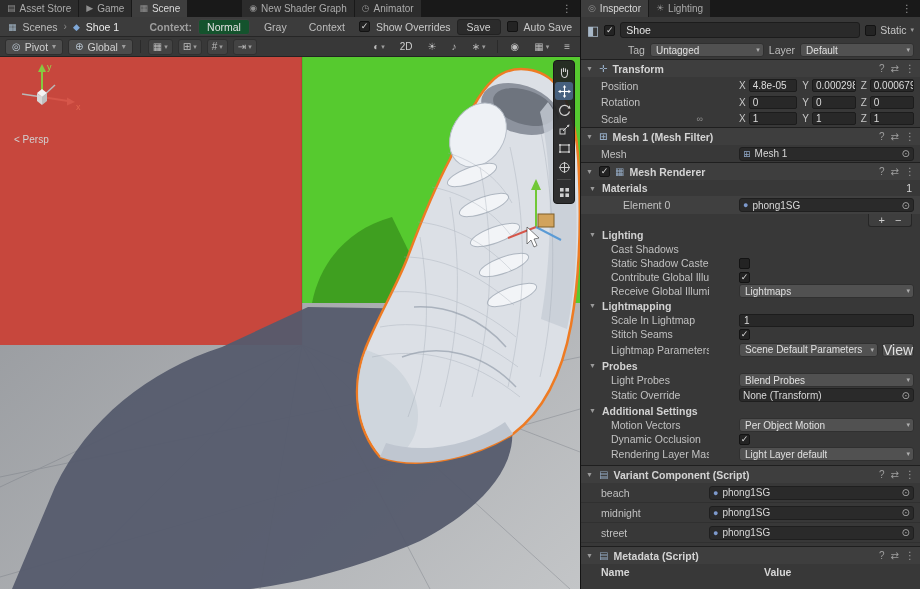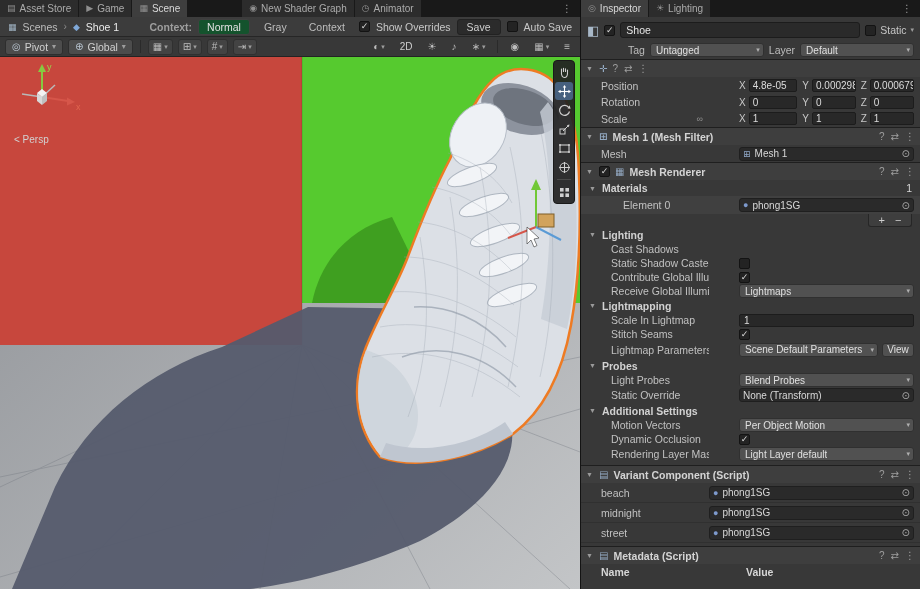--- a/index.html
+++ b/index.html
@@ -100,23 +100,23 @@
   .oftext { white-space:nowrap; overflow:hidden; }
   .ofpick { margin-left:auto; color:#aaa; font-size:10px; flex:none; }
   .fld { flex:1; min-width:0; height:13px; background:#282828; border:1px solid #1c1c1c; border-radius:2px;
          padding:0 4px; line-height:11px; color:#dcdcdc; font-size:10px; }
   .cnt { margin-left:auto; margin-right:8px; color:#d8d8d8; }
   .listbtns { height:13px; display:flex; justify-content:flex-end; padding-right:8px; }
   .lbx { width:44px; background:#3e3e3e; border:1px solid #262626; border-top:none; border-radius:0 0 3px 3px;
          display:flex; align-items:center; justify-content:center; gap:10px; color:#cfcfcf; font-size:11px; line-height:10px; }
   .sect { height:15px; display:flex; align-items:center; gap:5px; padding-left:8px; font-weight:bold; color:#d2d2d2; }
   .viewbtn { width:32px; height:14px; margin-left:4px; background:#515151; border:1px solid #303030;
-             border-radius:3px; display:flex; align-items:center; justify-content:center; color:#e0e0e0; font-size:10px; flex:none; }
+             border-radius:3px; display:flex; align-items:center; justify-content:center; color:#e0e0e0; font-size:14px; flex:none; }
   .vrow { display:flex; align-items:center; height:20px; padding:0 6px 0 20px; border-bottom:1px solid #303030; }
-  .metarow { display:flex; align-items:center; height:16px; padding:0 6px 0 20px; font-weight:bold; color:#d6d6d6; }
+  .metarow { display:flex; align-items:center; height:16px; padding:0 6px 0 20px; font-weight:bold; color:#d6d6d6;gap:18px; }
   .metaname { width:145px; }
   .igap { height:3px; }
 </style>
 </head>
 <body>
 
 <div class="app">
 
   <div class="topbar">
     <div class="tb-left">
@@ -403,20 +403,21 @@
       <span>Layer</span>
       <span class="dd grow">
         <span class="ddt">Default</span>
         <span class="dda">▾</span>
       </span>
     </div>
 
     <div class="chead">
       <span class="fold">▼</span>
       <span class="cic">✛</span>
+      <span class="ctitle">Transform</span>
       <span class="hicons">
         <span>?</span>
         <span>⇄</span>
         <span>⋮</span>
       </span>
     </div>
     <div class="prow" style="height:17px">
       <span class="plabel">Position</span>
       <span class="pvalue">
         <span class="axgrp">

